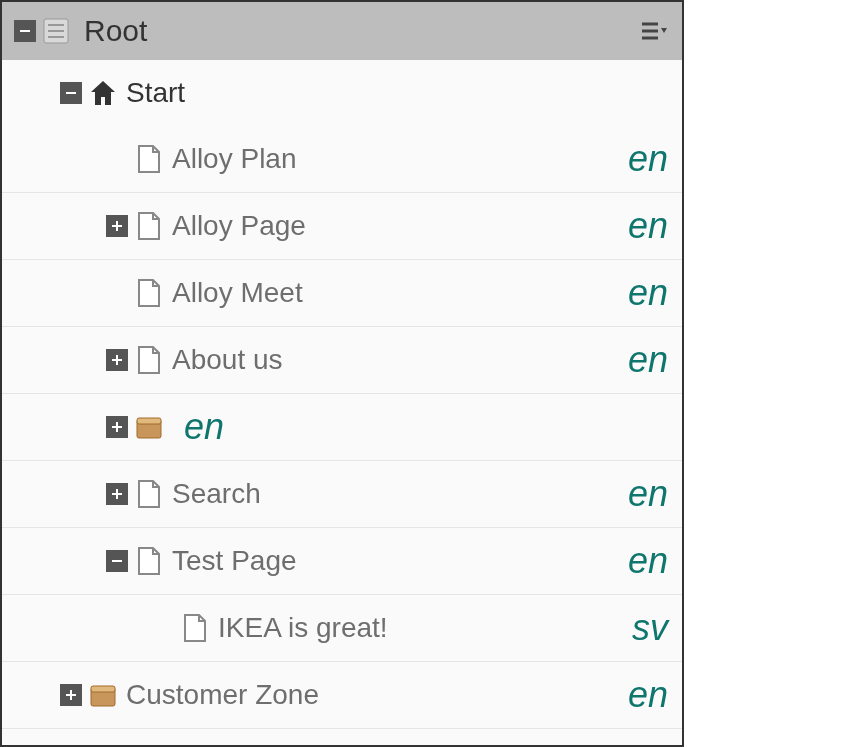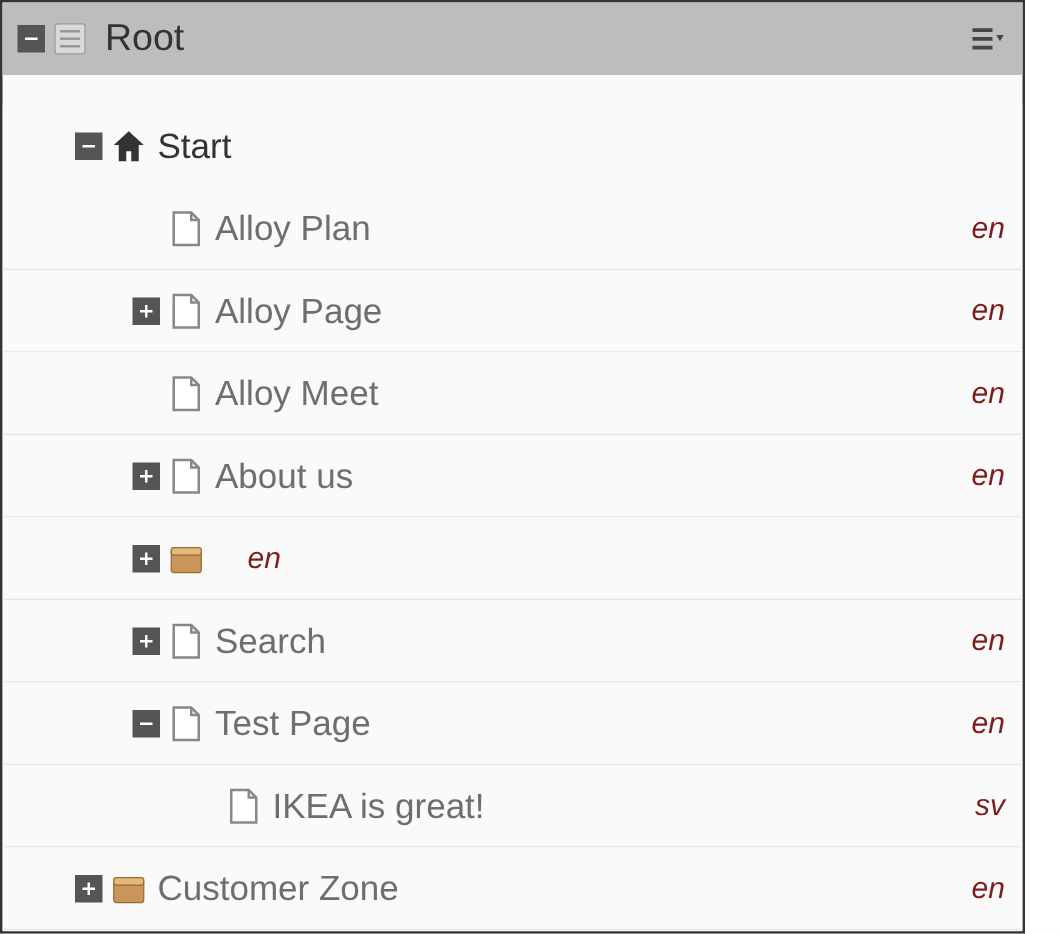--- a/index.html
+++ b/index.html
@@ -9,21 +9,21 @@
     }
     body {
       font-family: "Segoe UI", Arial, sans-serif;
       background: #fff;
       width: 848px;
       height: 747px;
       overflow: hidden;
     }
     .panel {
       border: 2px solid #333;
-      width: 820px;
+      width: 684px;
       height: 747px;
       display: flex;
       flex-direction: column;
       background: #fafafa;
     }
     .header {
       background: #bdbdbd;
       display: flex;
       align-items: center;
       padding: 8px 12px;
@@ -57,21 +57,20 @@
     }
     .row {
       display: flex;
       align-items: center;
       border-bottom: 1px solid #e5e5e5;
       padding: 12px 14px 12px 0;
       min-height: 66px;
     }
     .row.no-border {
       border-bottom: none;
-      margin-top: 24px;
     }
     .indent {
       display: inline-block;
     }
     .toggle {
       width: 22px;
       height: 22px;
       background: #555;
       display: inline-flex;
       align-items: center;
@@ -103,24 +102,24 @@
       cursor: pointer;
       white-space: nowrap;
       overflow: hidden;
       text-overflow: ellipsis;
     }
     .label.bold {
       font-style: normal;
       color: #333;
     }
     .lang {
-      font-size: 24px;
-      color: #7f1d1d;
+      font-size: 36px;
+      color: #0f766e;
       font-style: italic;
-      margin-left: 26px;
+      margin-left: 12px;
       flex-shrink: 0;
     }
 
     
     .row { background: #fafafa; }
   </style>
 </head>
 <body>
 
 <div class="panel">

